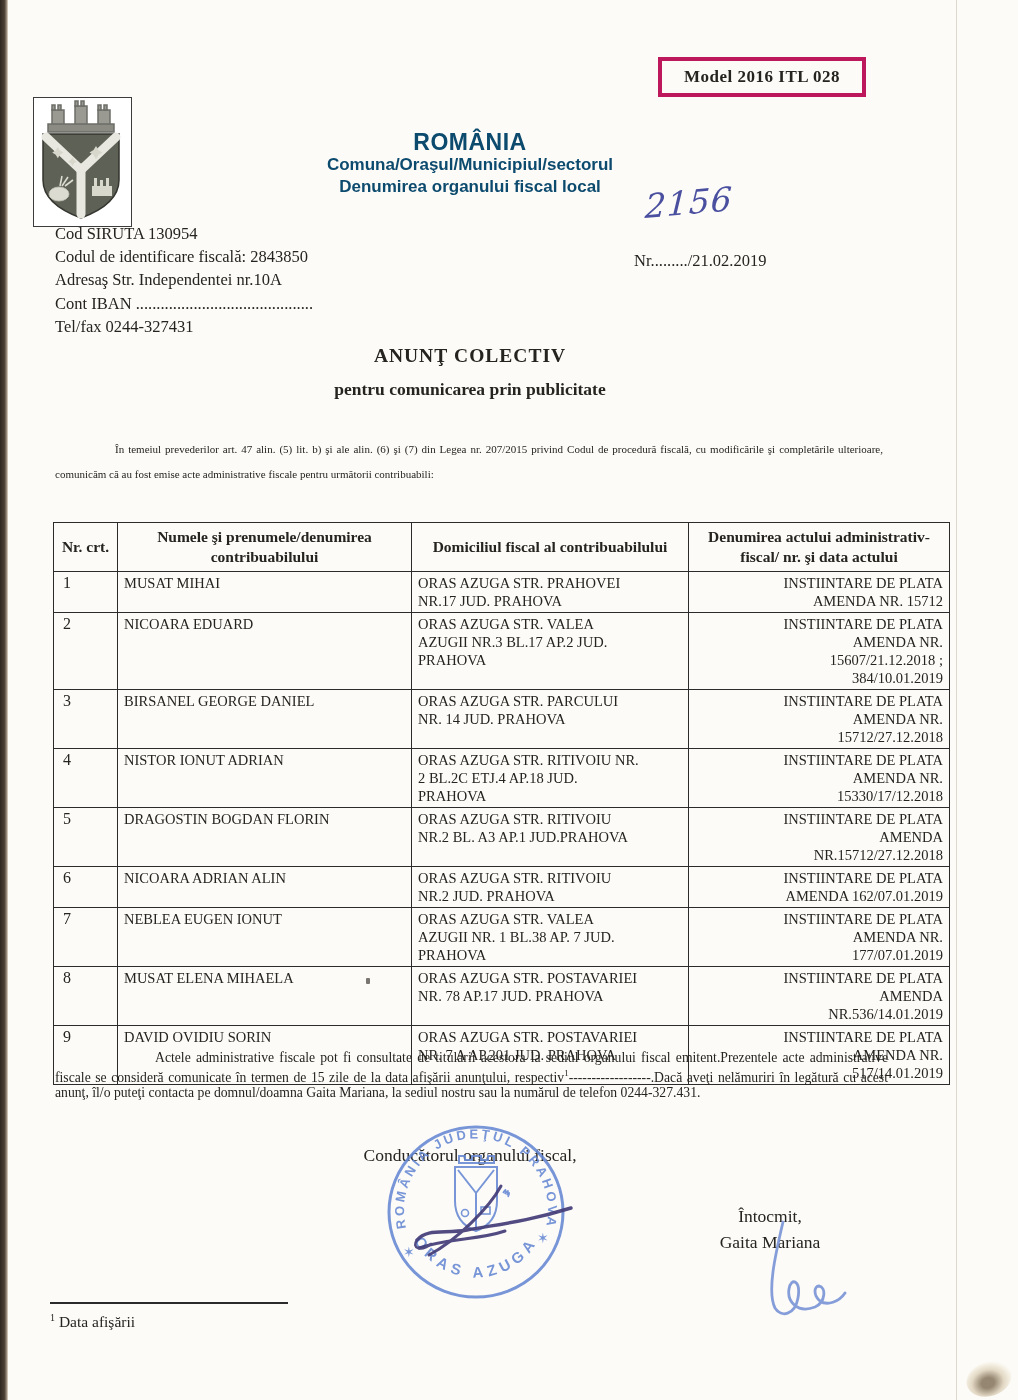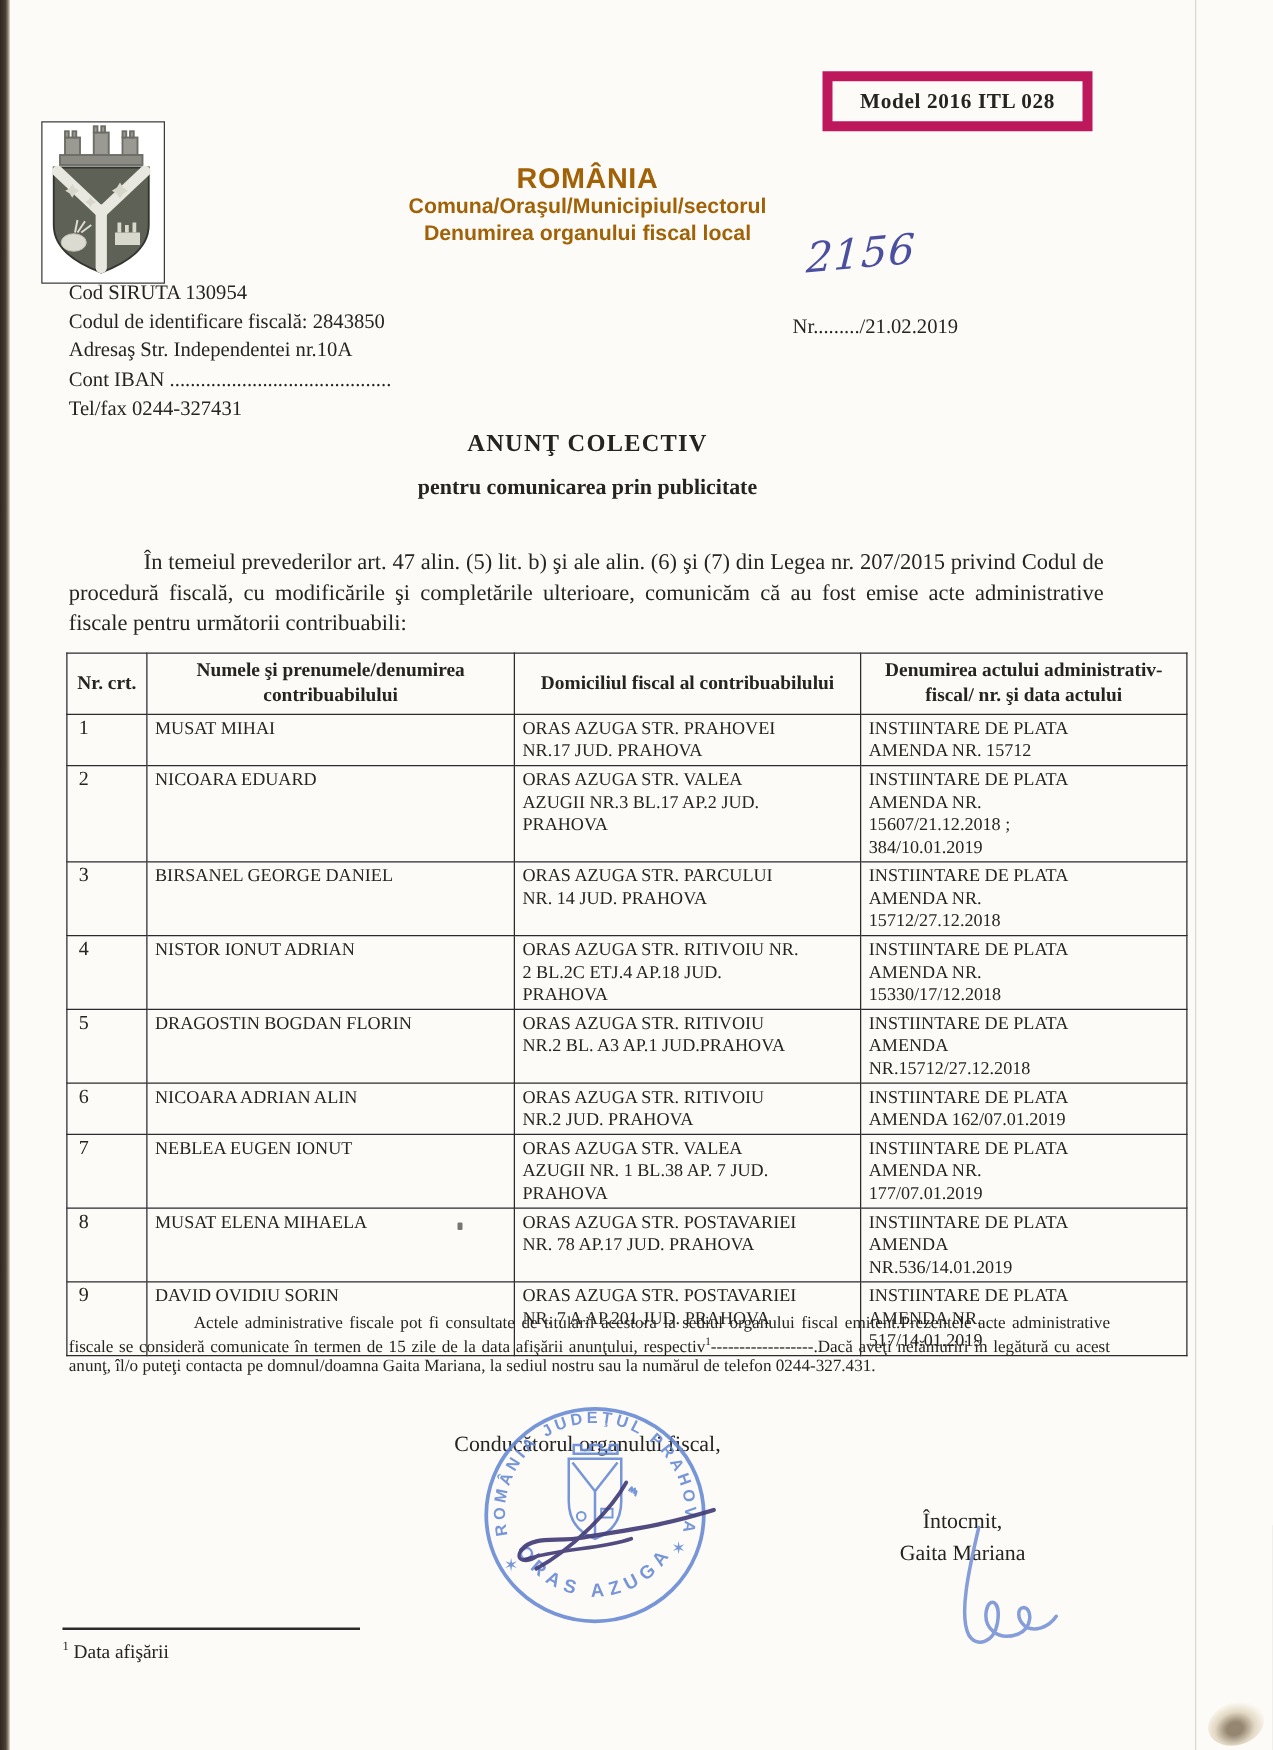--- a/index.html
+++ b/index.html
@@ -8,44 +8,44 @@
     background:#fcfbf8;overflow:hidden;
     font-family:"Liberation Serif", serif;color:#26241f;
   }
   .scan-edge-left{position:absolute;left:0;top:0;width:8px;height:1400px;
     background:linear-gradient(to right,#2e2720 0%,#4a3f34 55%,#8d8173 80%,#cfc6b8 95%,rgba(252,251,248,0) 100%);}
   .scan-line-right{position:absolute;left:956px;top:0;width:1px;height:1400px;background:#dcd8cd;}
   .corner-smudge{position:absolute;left:966px;top:1362px;width:46px;height:34px;border-radius:50%;
     background:radial-gradient(ellipse at 45% 60%, rgba(94,72,41,.65) 0 18%, rgba(176,148,96,.35) 45%, rgba(230,215,180,.25) 65%, transparent 75%);
     transform:rotate(-18deg);}
   .model-box{position:absolute;left:658px;top:57px;width:200px;height:32px;
-    border:8px solid #be185d;display:flex;align-items:center;justify-content:center;
+    border:4px solid #be185d;display:flex;align-items:center;justify-content:center;
     font-weight:bold;font-size:17px;letter-spacing:.5px;}
   .coat-box{position:absolute;left:33px;top:97px;width:97px;height:128px;border:1.5px solid #3c3c3c;background:#fff;}
   .header-center{position:absolute;left:265px;top:130px;width:410px;text-align:center;
-    font-family:"Liberation Sans", sans-serif;font-weight:bold;color:#a16207;}
+    font-family:"Liberation Sans", sans-serif;font-weight:bold;color:#0c4a6e;}
   .country{font-size:23px;letter-spacing:.5px;line-height:24px;}
   .hline{font-size:17px;line-height:22px;}
   .handwritten-number{position:absolute;left:645px;top:183px;
     font-family:"DejaVu Serif", serif;font-style:italic;font-size:33px;color:#4a4f9f;
     transform:rotate(-5deg) skewX(-8deg);letter-spacing:1px;}
   .nr-line{position:absolute;left:634px;top:219px;font-size:16.5px;margin-top:32px;}
   .info-block{position:absolute;left:55px;top:222px;font-size:16.5px;line-height:23.2px;}
   .title-block{position:absolute;left:170px;top:345px;width:600px;text-align:center;}
   .title-main{font-size:19.5px;font-weight:bold;letter-spacing:1px;}
   .title-sub{font-size:17.5px;font-weight:bold;margin-top:12px;}
-  .intro{position:absolute;left:55px;top:437px;width:828px;font-size:18px;line-height:24.5px;
+  .intro{position:absolute;left:55px;top:437px;width:828px;font-size:11px;line-height:24.5px;
     text-align:justify;text-indent:60px;}
   table.main{position:absolute;left:53px;top:522px;width:852px;border-collapse:collapse;table-layout:fixed;}
   table.main th{border:1.5px solid #2b2b2b;font-size:15.5px;line-height:20px;padding:4px 5px;
     font-weight:bold;text-align:center;vertical-align:middle;}
   table.main td{border:1.5px solid #2b2b2b;font-size:14.5px;line-height:18px;padding:2px 6px;
     vertical-align:top;white-space:pre-line;}
   table.main td.nr{font-size:16px;padding-left:9px;white-space:normal;}
-  .c0{width:53px;} .c1{width:283px;} .c2{width:266px;} .c3{width:250px;}
+  .c0{width:53px;} .c1{width:283px;} .c2{width:266px;} .c3{width:250px;text-align:right;}
   .ink-speck{position:absolute;left:366px;top:978px;width:4px;height:6px;background:#4e4a44;opacity:.75;border-radius:1px;}
   .footer-note{position:absolute;left:55px;top:1050px;width:833px;font-size:13.7px;line-height:15.9px;
     text-align:justify;text-indent:100px;}
   .footer-note sup{font-size:9px;}
   .signer-left{position:absolute;left:280px;top:1142px;width:380px;text-align:center;
     font-size:17.5px;line-height:27px;}
   .signer-right{position:absolute;left:670px;top:1203px;width:200px;text-align:center;
     font-size:17.5px;line-height:26px;}
   .stamp-svg{position:absolute;left:381px;top:1119px;}
   .sig-left-svg{position:absolute;left:405px;top:1178px;}

